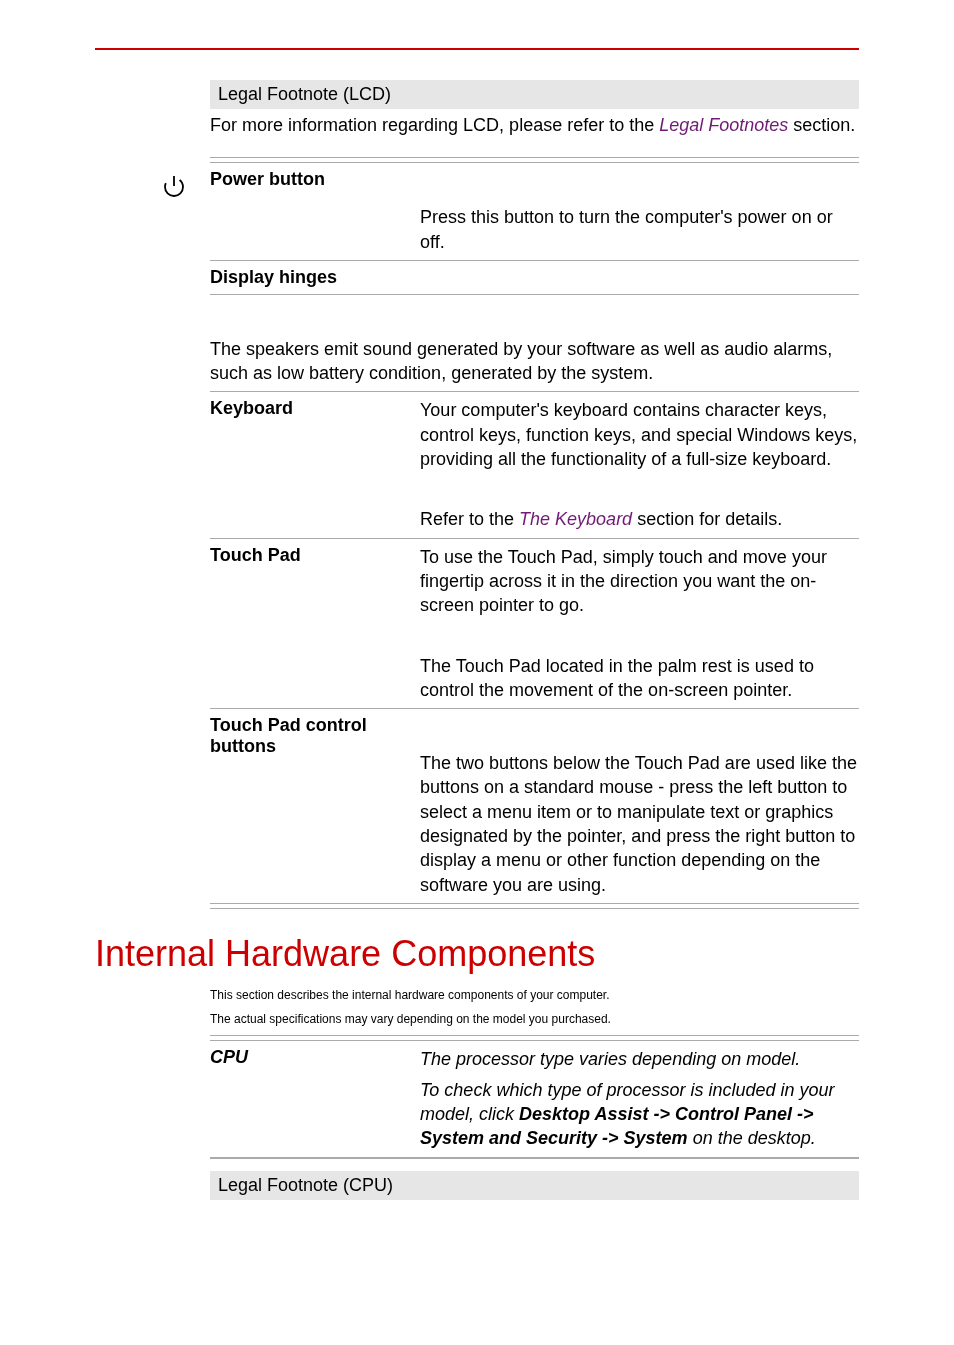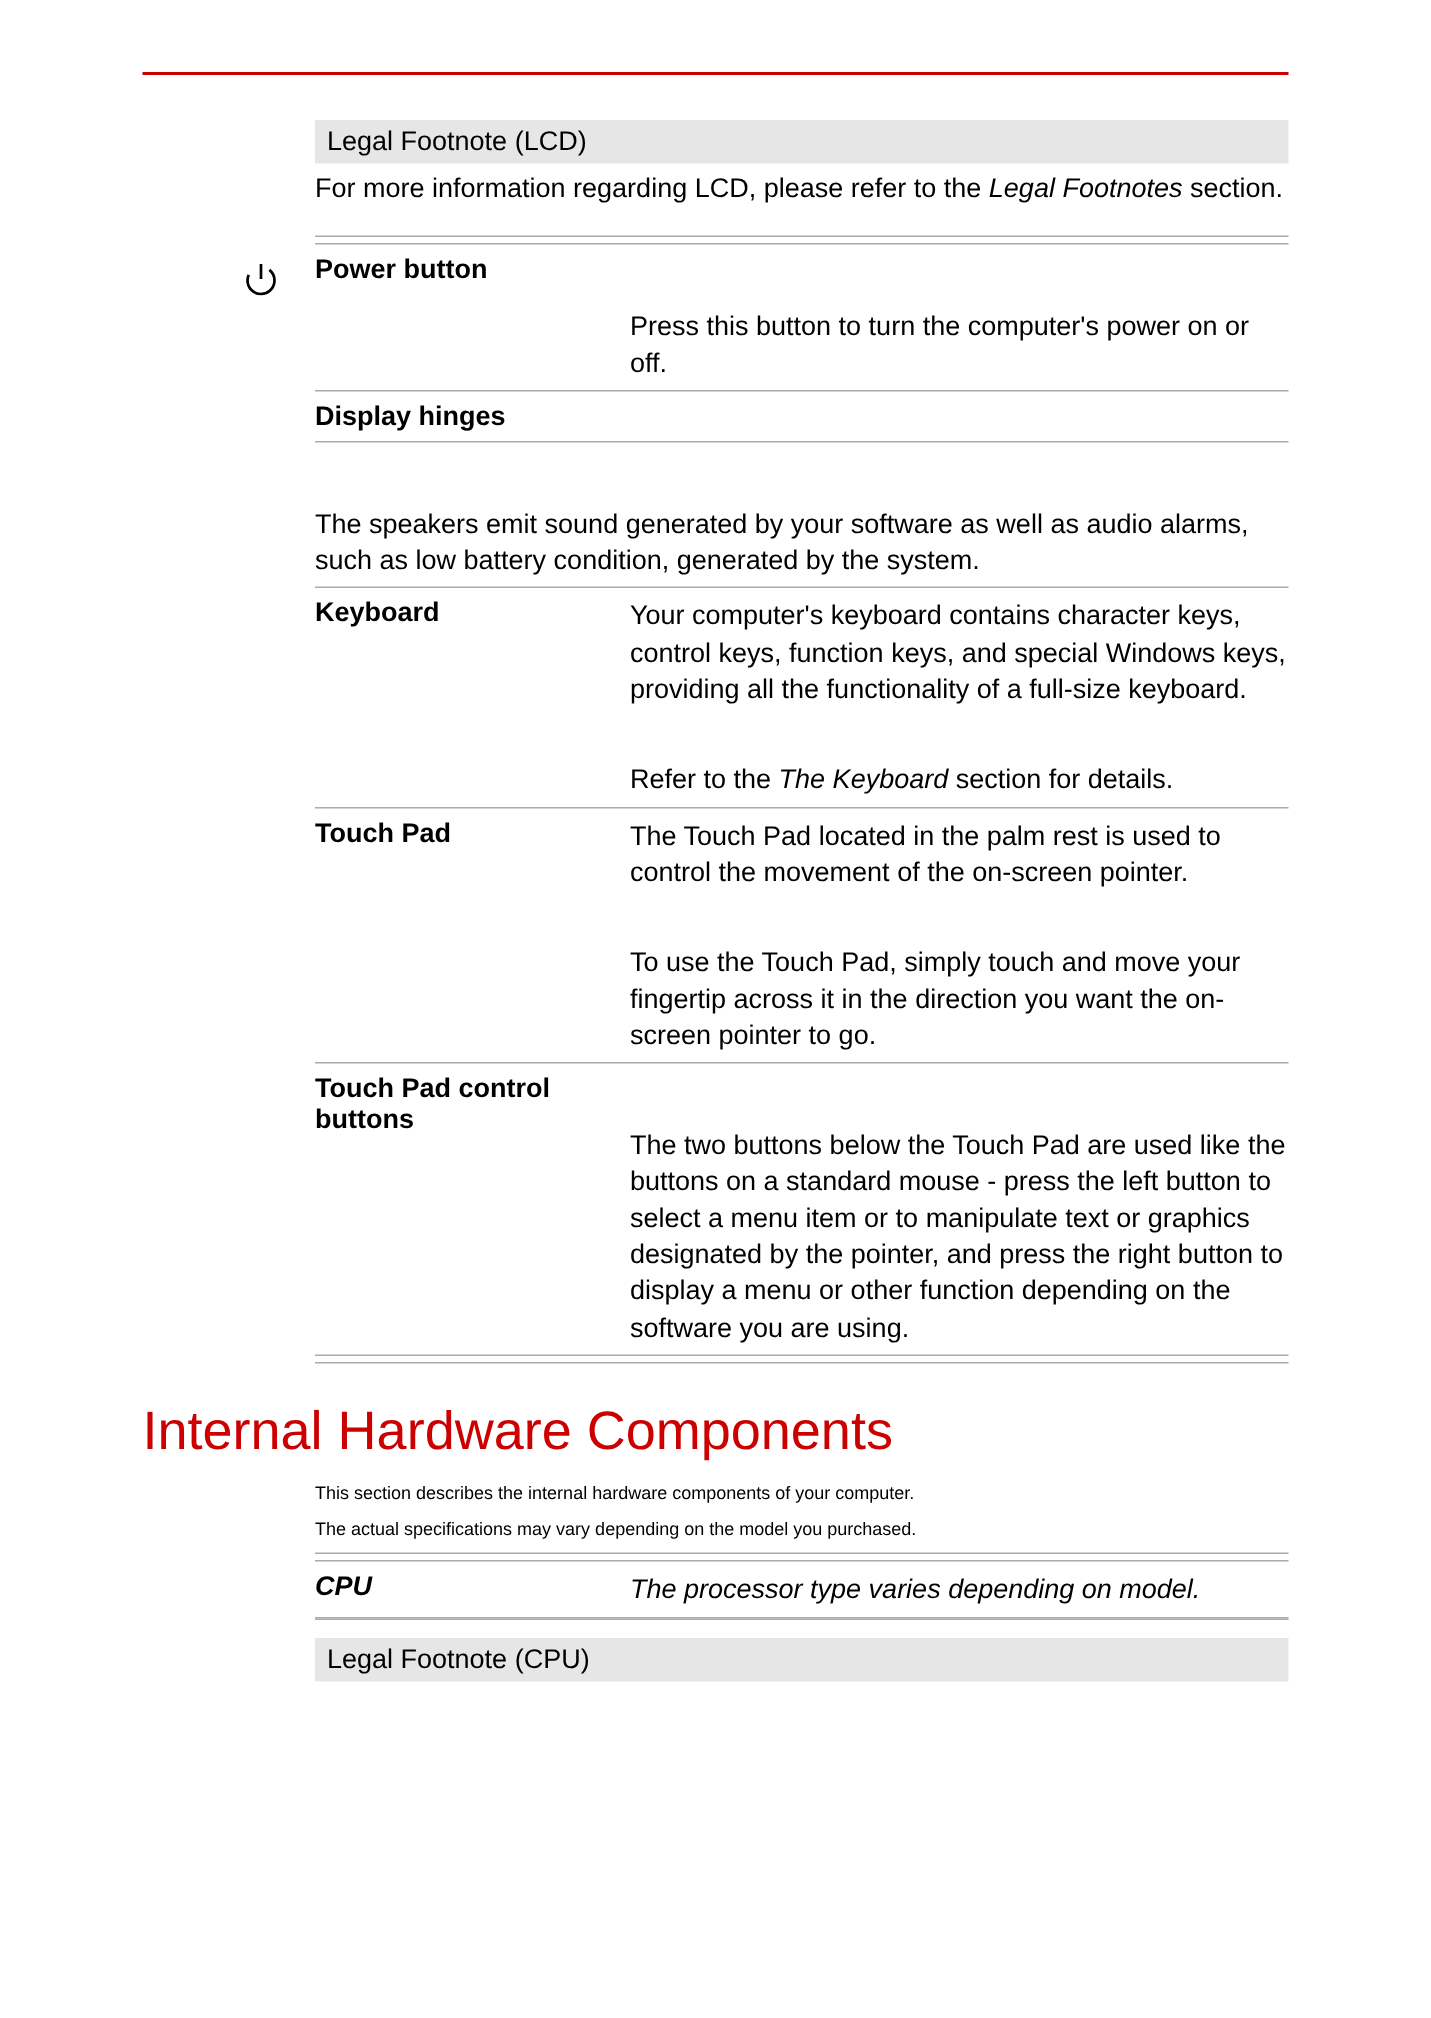--- a/index.html
+++ b/index.html
@@ -30,21 +30,21 @@
     padding: 4px 8px;
     font-size: 18px;
     margin-bottom: 4px;
   }
   .legal-text {
     font-size: 18px;
     line-height: 1.35;
     margin-bottom: 18px;
   }
   .link {
-    color: #000000;
+    color: #701a75;
     font-style: italic;
     cursor: pointer;
   }
   .features {
     border-top: 1px solid #aaa;
     border-bottom: 1px solid #aaa;
     margin-top: 20px;
     position: relative;
   }
   .features-inner {
@@ -170,22 +170,22 @@
         <div class="feature-row">
           <div class="feature-label">Keyboard</div>
           <div class="feature-desc">
             <p>Your computer's keyboard contains character keys, control keys, function keys, and special Windows keys, providing all the functionality of a full-size keyboard.</p>
             <p><span>Refer to the </span><span class="link">The Keyboard</span><span> section for details.</span></p>
           </div>
         </div>
         <div class="feature-row">
           <div class="feature-label">Touch Pad</div>
           <div class="feature-desc">
+            <p>To use the Touch Pad, simply touch and move your fingertip across it in the direction you want the on-screen pointer to go.</p>
             <p>The Touch Pad located in the palm rest is used to control the movement of the on-screen pointer.</p>
-            <p>To use the Touch Pad, simply touch and move your fingertip across it in the direction you want the on-screen pointer to go.</p>
           </div>
         </div>
         <div class="feature-row">
           <div class="feature-label">Touch Pad control buttons</div>
           <div class="feature-desc">
             <p>The two buttons below the Touch Pad are used like the buttons on a standard mouse - press the left button to select a menu item or to manipulate text or graphics designated by the pointer, and press the right button to display a menu or other function depending on the software you are using.</p>
           </div>
         </div>
       </div>
     </div>
@@ -196,20 +196,21 @@
   <div class="content">
     <p class="intro">This section describes the internal hardware components of your computer.</p>
     <p class="intro">The actual specifications may vary depending on the model you purchased.</p>
 
     <div class="cpu-box">
       <div class="cpu-inner">
         <div class="cpu-row">
           <div class="cpu-label">CPU</div>
           <div class="cpu-desc">
             <p>The processor type varies depending on model.</p>
+            <p><span>To check which type of processor is included in your model, click </span><span class="bold">Desktop Assist -&gt; Control Panel -&gt; System and Security -&gt; System</span><span> on the desktop.</span></p>
           </div>
         </div>
       </div>
     </div>
 
     <div class="legal-box" style="margin-top:12px;">Legal Footnote (CPU)</div>
   </div>
 
 </div>
 

